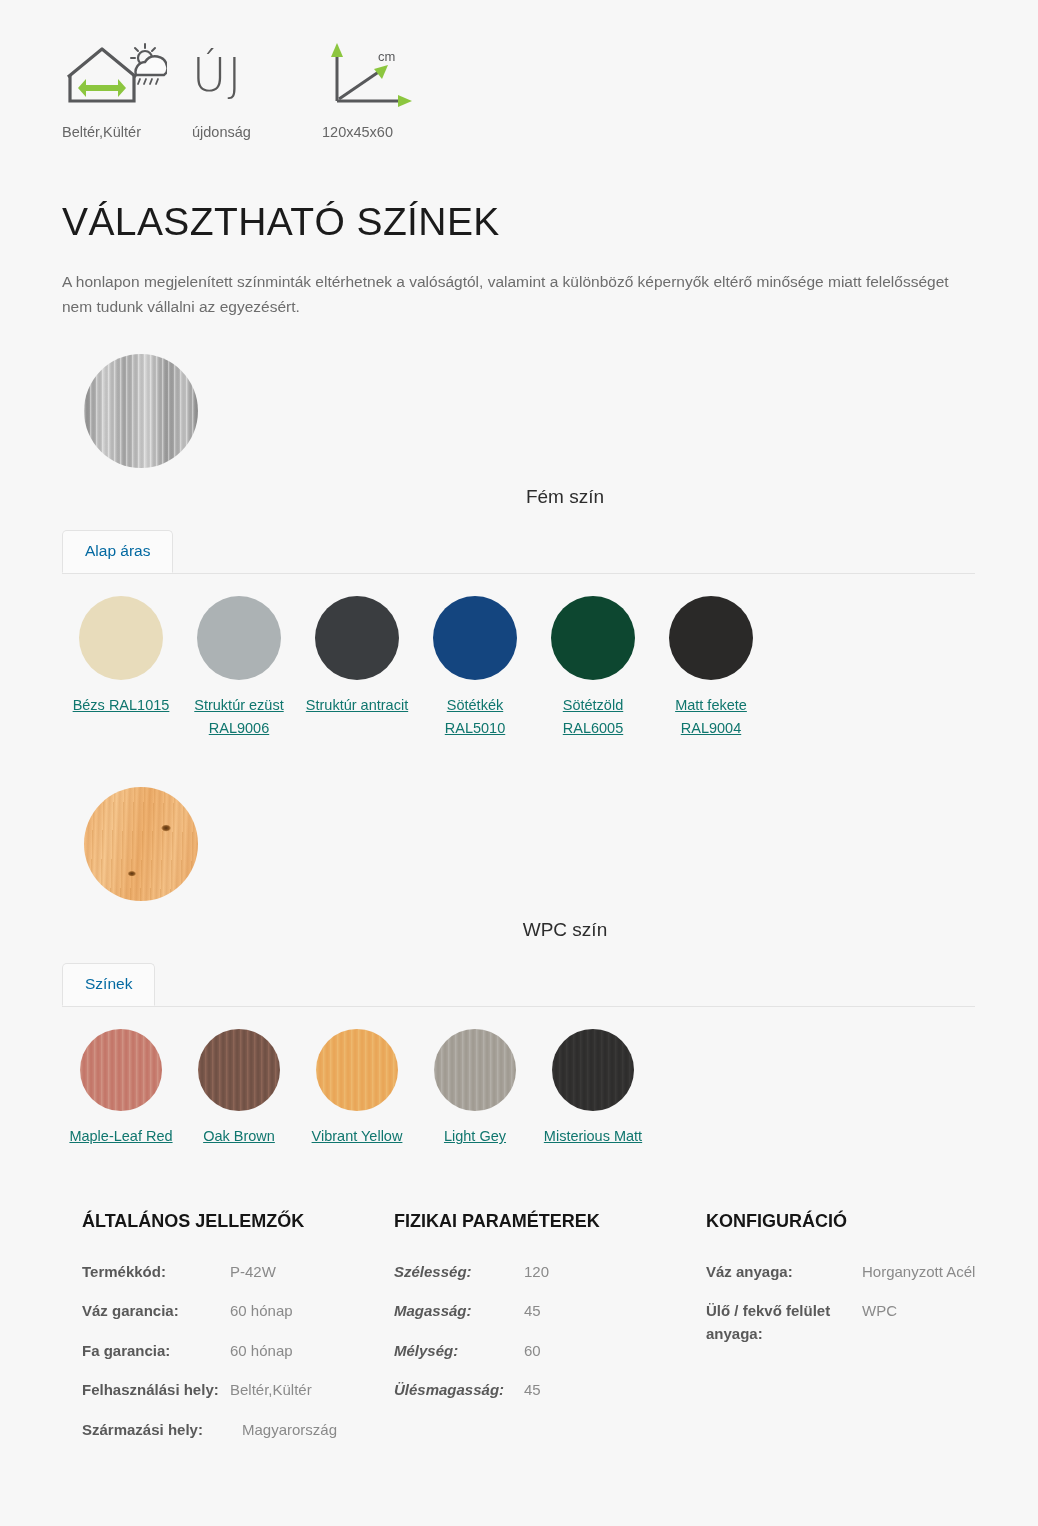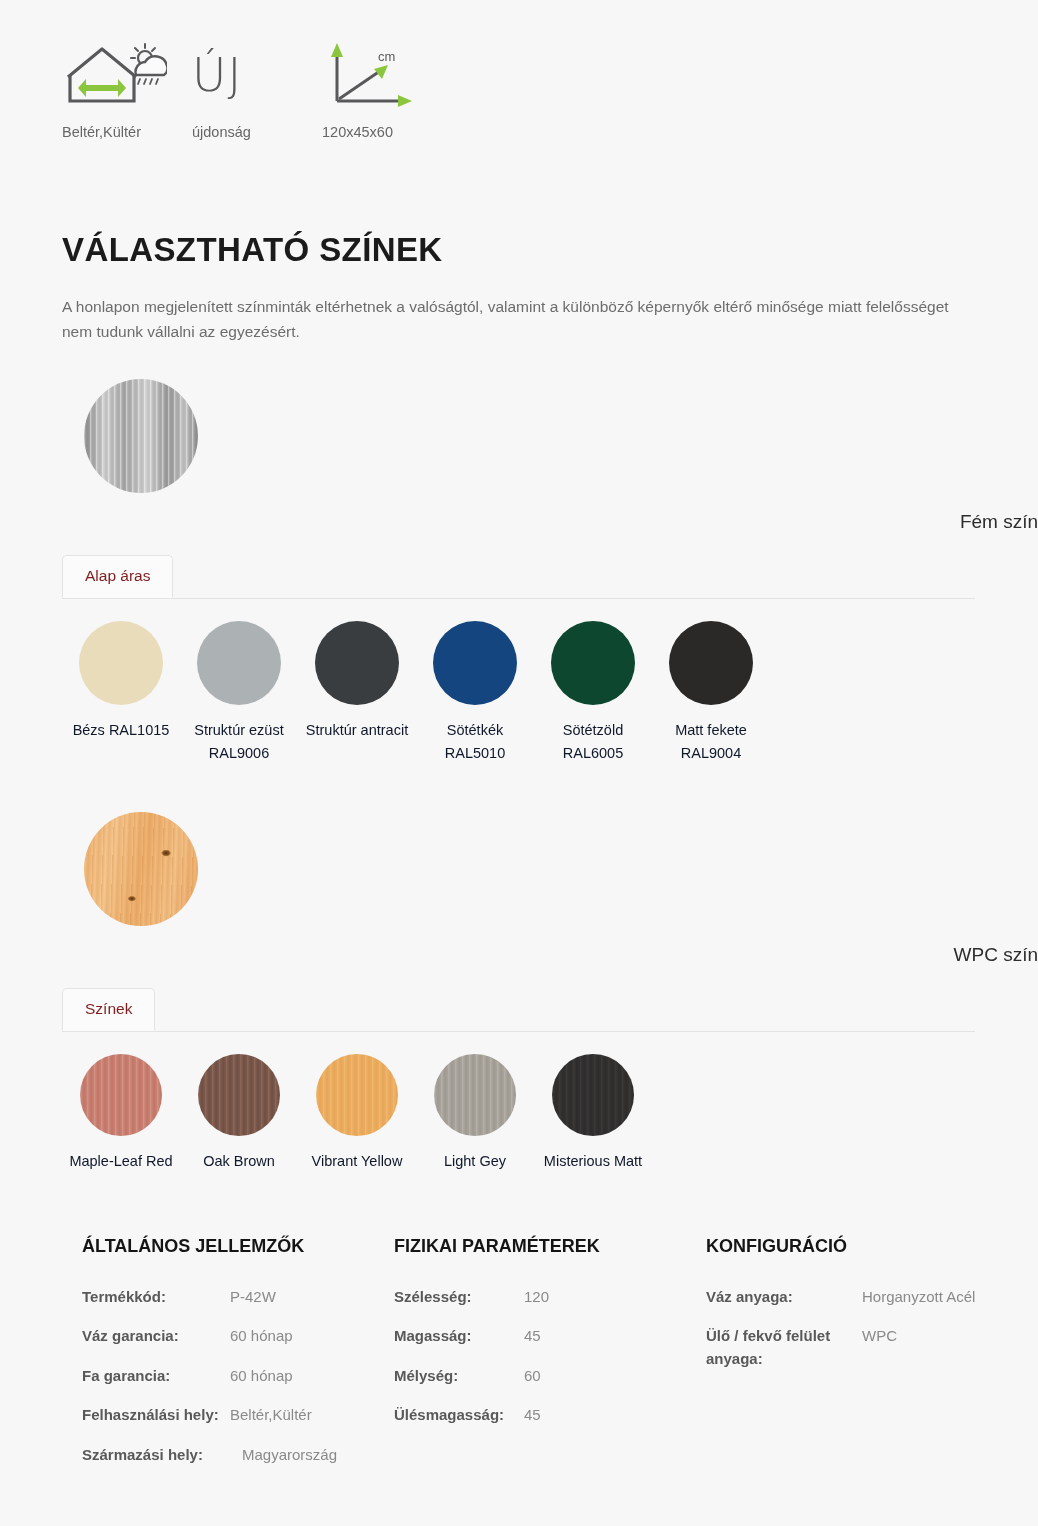--- a/index.html
+++ b/index.html
@@ -44,23 +44,23 @@
   .badge-uj {
     font-size: 47px;
     color: #595959;
     font-weight: 300;
     letter-spacing: 1px;
     font-family: "DejaVu Sans", sans-serif;
   }
 
   
   .section-title {
-    margin: 91px 0 0 62px;
-    font-size: 33px;
-    font-weight: bold;
+    margin: 60px 0 0 62px;
+    font-size: 39px;
+    font-weight: normal;
     color: #1b1b1b;
     letter-spacing: 0.4px;
   }
   .section-note {
     margin: 25px 0 0 62px;
     width: 910px;
     font-size: 15.5px;
     line-height: 1.62;
     color: #6d6d6d;
   }
@@ -90,21 +90,21 @@
       radial-gradient(ellipse 6px 4px at 42% 76%, #5a3310 0%, #8f5a23 45%, rgba(160,100,45,0) 72%),
       repeating-linear-gradient(92deg,
         rgba(198,130,60,0.30) 0px, rgba(255,220,170,0.10) 3px,
         rgba(190,120,55,0.20) 6px, rgba(255,225,180,0.05) 10px),
       linear-gradient(100deg, #f0b272 0%, #f6c68d 25%, #eeae6b 50%, #f4c085 75%, #eba764 100%);
   }
   .primary-label {
     margin-top: 18px;
     font-size: 19px;
     color: #2d2d2d;
-    text-align: right;
+    text-align: center;
     padding-left: 30px;
   }
 
   
   .tab-bar {
     margin-left: 62px;
     margin-top: 22px;
     width: 913px;
     position: relative;
     height: 44px;
@@ -119,21 +119,21 @@
   .tab {
     position: relative;
     z-index: 2;
     display: inline-block;
     padding: 11px 22px 12px 22px;
     border: 1px solid #e3e3e3;
     border-bottom: 1px solid #fbfbfb;
     border-radius: 5px 5px 0 0;
     background: #fbfbfb;
     font-size: 15.5px;
-    color: #7f1d1d;
+    color: #0369a1;
   }
 
   
   .swatch-row {
     display: flex;
     margin-left: 62px;
     margin-top: 22px;
   }
   .swatch-cell {
     width: 118px;
@@ -143,23 +143,24 @@
   }
   .swatch-dot {
     width: 84px;
     height: 84px;
     border-radius: 50%;
   }
   .swatch-name {
     margin-top: 14px;
     font-size: 14.5px;
     line-height: 1.55;
-    color: #0f172a;
+    color: #0f766e;
     text-align: center;
     white-space: pre-line;
+    text-decoration: underline;
   }
   .wpc-row .swatch-cell { width: 118px; }
   .wpc-row .swatch-dot { width: 82px; height: 82px; }
 
   
   .tex {
     background-image:
       repeating-linear-gradient(90deg,
         rgba(255,255,255,0.16) 0px, rgba(255,255,255,0.0) 2px,
         rgba(0,0,0,0.12) 4px, rgba(0,0,0,0.0) 7px);
@@ -189,21 +190,21 @@
     line-height: 1.5;
     justify-content: center;
   }
   .spec-key {
     width: 140px;
     font-weight: bold;
     color: #595959;
     padding-right: 8px;
   }
   .spec-val { color: #8a8a8a; flex: 1; }
-  .col-phys .spec-key { width: 122px; }
+  .col-phys .spec-key { width: 122px; font-style: italic; }
   .col-conf .spec-key { width: 148px; }
 </style>
 </head>
 <body>
 
 <div class="badge-strip">
 
   <div class="badge">
     <div class="glyph">
       <svg width="105" height="66" viewBox="0 0 105 66">

